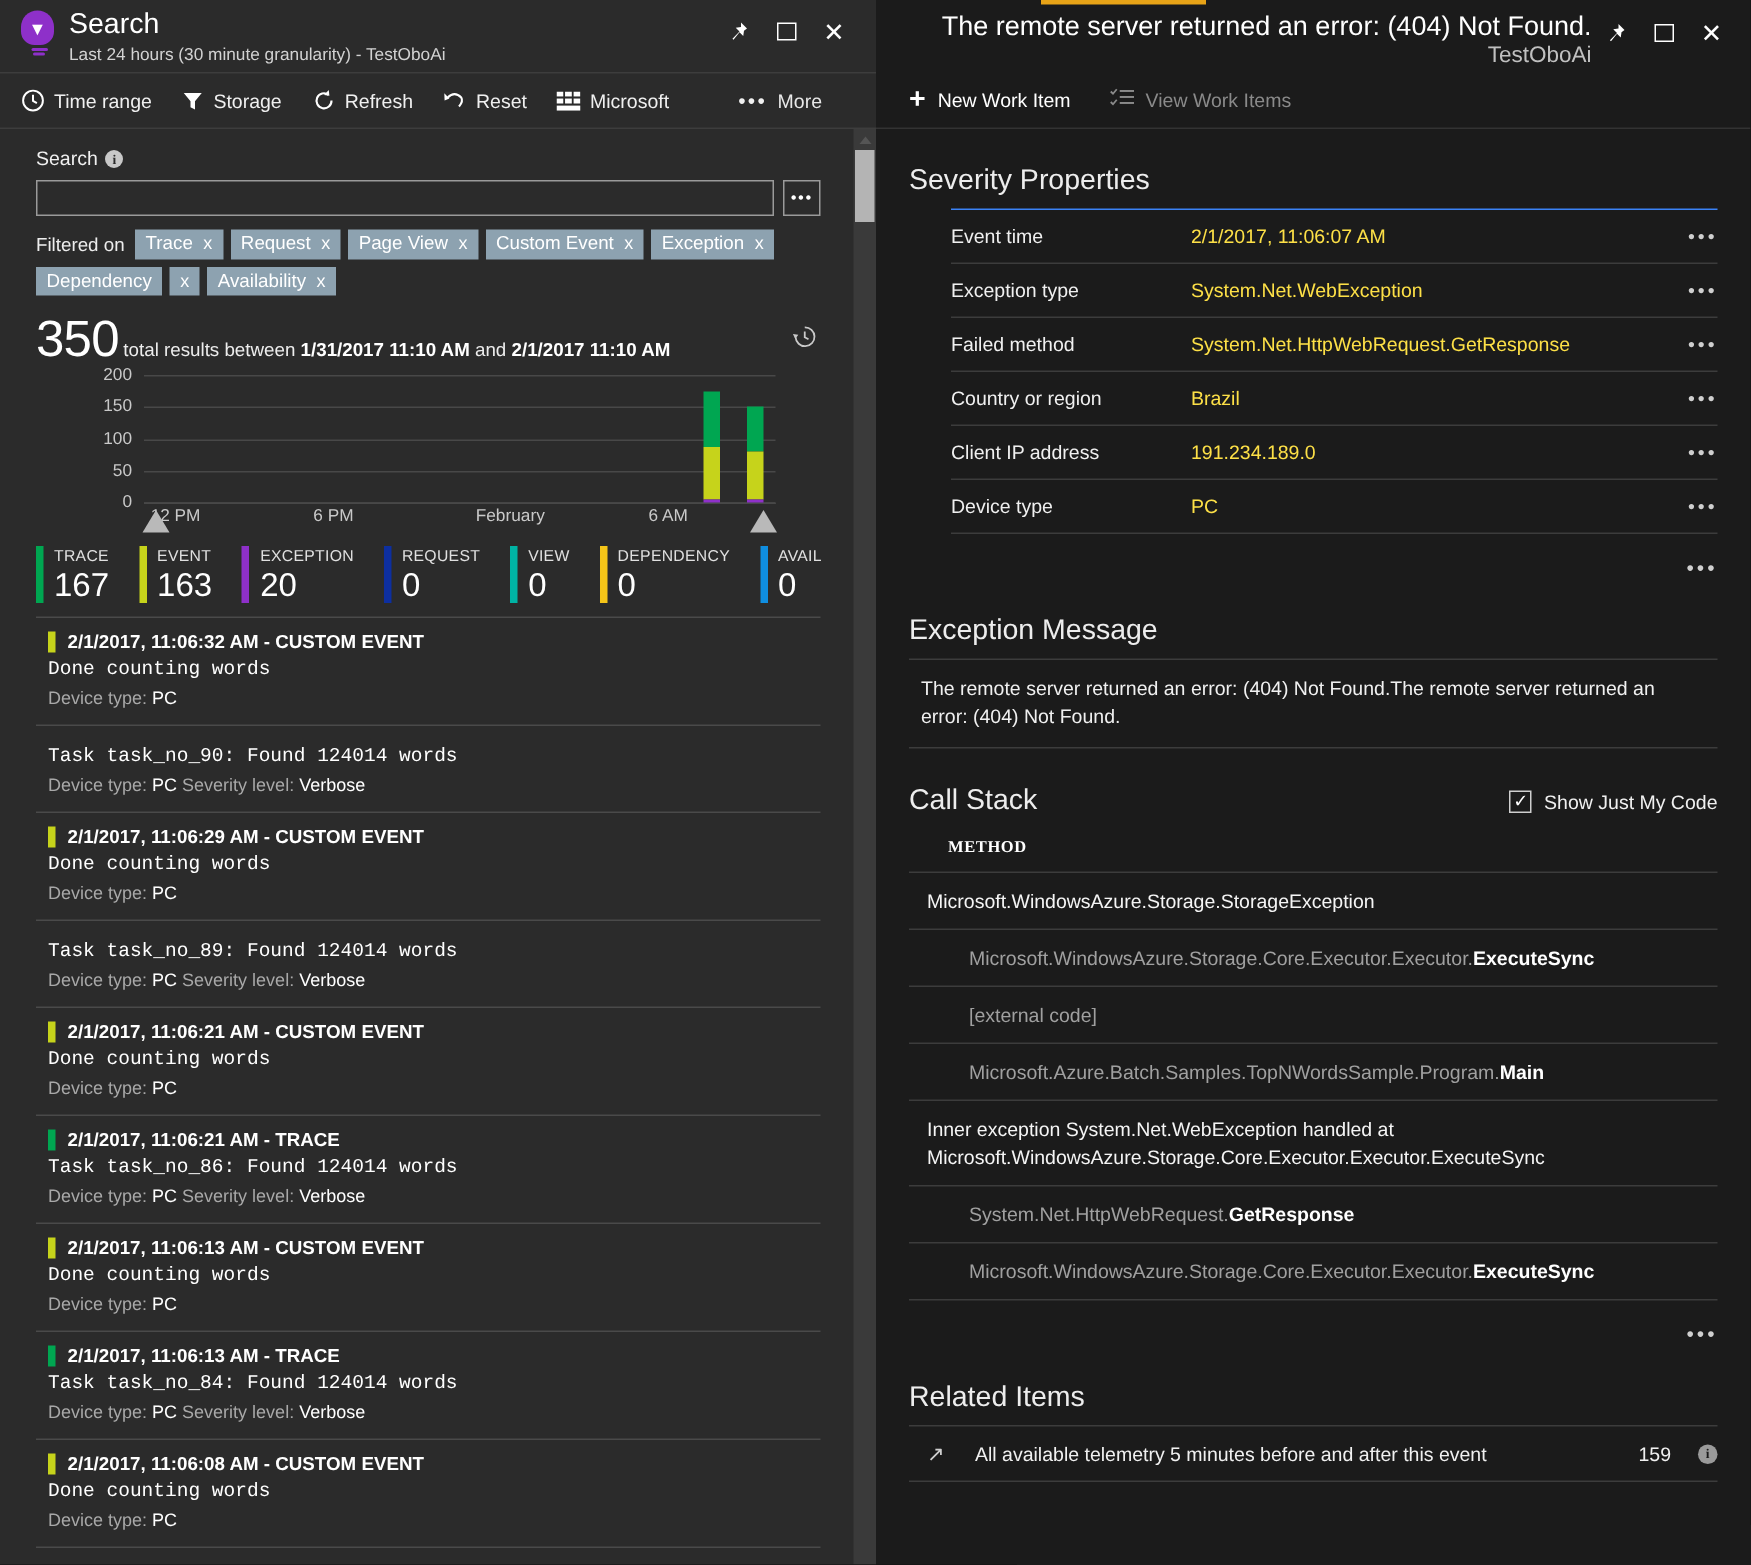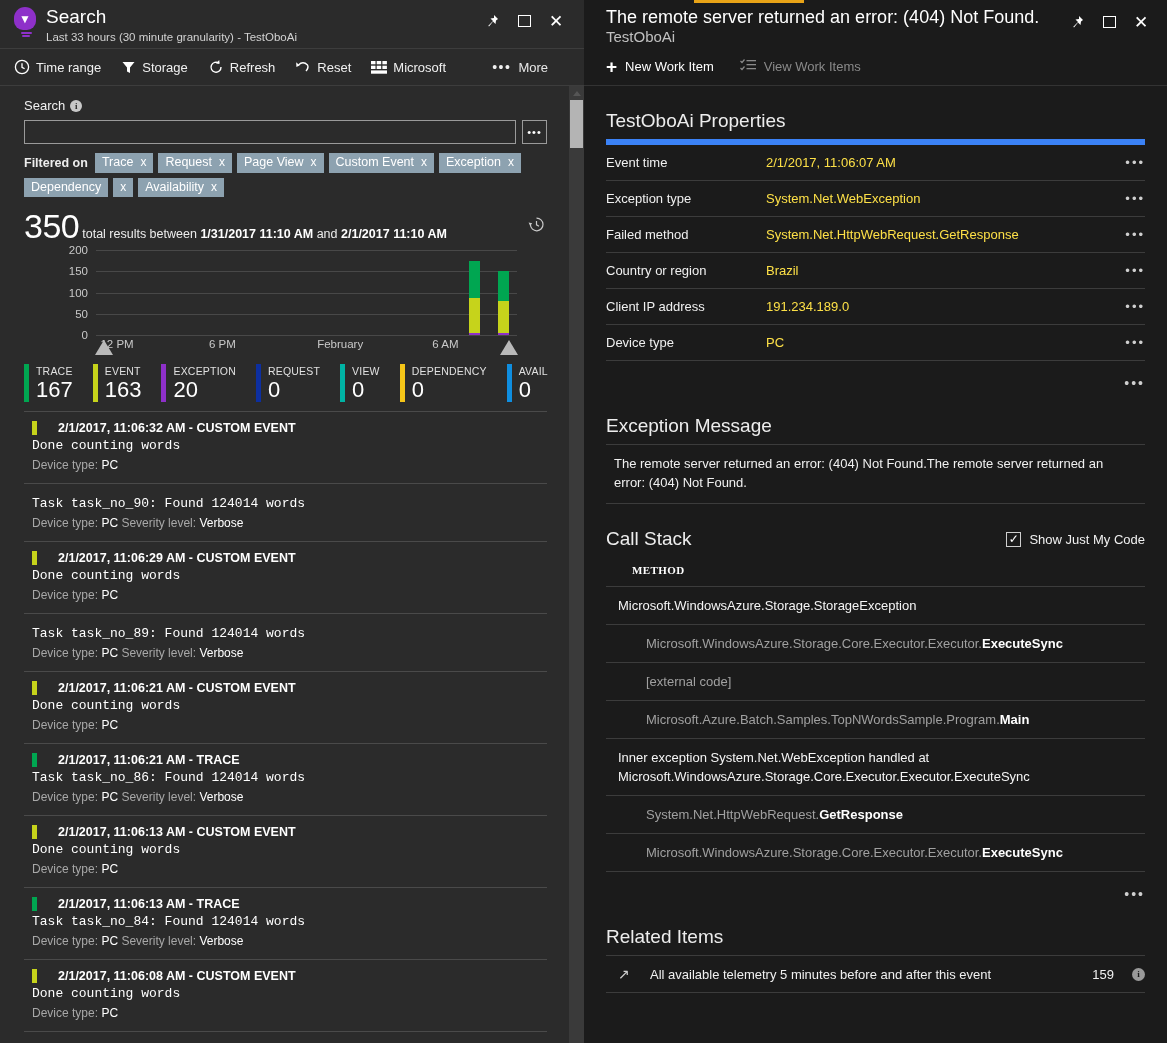--- a/index.html
+++ b/index.html
@@ -117,21 +117,21 @@
     width: 25px; height: 24px; border: 1px solid #9a9a9a;
     background: #2b2b2b; color: #fff; display: flex;
     align-items: center; justify-content: center; cursor: pointer;
     font-size: 11px; letter-spacing: 1px;
   }
 
   .filtered-row {
     display: flex; flex-wrap: wrap; align-items: center;
     gap: 5px 5px; margin-top: 9px; line-height: 1;
   }
-  .filtered-label { font-size: 12.5px; color: #ededed; margin-right: 2px; font-weight: bold; }
+  .filtered-label { font-size: 12.5px; color: #ededed; margin-right: 2px; }
   .chip {
     background: #8da2b0; color: #ffffff; font-size: 12.5px;
     padding: 3px 7px 4px 7px; display: inline-flex; align-items: baseline;
     gap: 7px; cursor: pointer; white-space: nowrap;
   }
   .chip-x { font-size: 12px; color: #ffffff; }
 
   .results-summary {
     display: flex; align-items: baseline; margin-top: 11px; position: relative;
   }
@@ -176,21 +176,21 @@
   .metric-bar { width: 5px; border-radius: 0; flex: 0 0 5px; }
   .metric-label { font-size: 10.5px; color: #e0e0e0; letter-spacing: 0.2px; line-height: 14px; font-weight: 400; }
   .metric-value { font-size: 22px; color: #ffffff; font-weight: 300; line-height: 24px; }
 
   
   .results-list { margin-top: 0; }
   .result-item {
     padding: 9px 8px 9px 8px; border-bottom: 1px solid #4a4a4a;
     cursor: pointer; position: relative;
   }
-  .result-head { display: flex; align-items: center; gap: 21px; text-align: center; }
+  .result-head { display: flex; align-items: center; gap: 8px; text-align: center; }
   .type-bar { width: 5px; height: 14px; flex: 0 0 5px; }
   .result-title { font-size: 12.5px; font-weight: bold; color: #ffffff; }
   .result-msg {
     font-family: "Liberation Mono", monospace; font-size: 13px;
     color: #ffffff; margin-top: 2px; padding-left: 0px; line-height: 17px;
   }
   .result-meta { font-size: 12px; color: #a8a8a8; margin-top: 3px; line-height: 17px; }
   .result-meta b { color: #ffffff; font-weight: normal; }
 
   
@@ -199,40 +199,40 @@
     display: flex; flex-direction: column; position: relative;
   }
   .accent-bar {
     position: absolute; top: 0; left: 110px; width: 110px; height: 3px;
     background: #e8a317;
   }
   .r-titlebar {
     flex: 0 0 48px; display: flex; align-items: flex-start;
     padding: 5px 10px 0 22px;
   }
-  .r-title-block { flex: 1; }
+  .r-title-block { flex: 1; text-align: right; }
   .r-title { font-size: 18px; color: #ffffff; font-weight: 400; line-height: 24px; }
   .r-subtitle { font-size: 15px; color: #c0c0c0; line-height: 14px; margin-top: 1px; }
   .r-toolbar {
     flex: 0 0 38px; display: flex; align-items: center; gap: 0;
     padding: 0 22px; border-bottom: 1px solid #333;
   }
   .r-tb-item {
     display: flex; align-items: center; gap: 8px; font-size: 13px;
     color: #ffffff; cursor: pointer; margin-right: 26px;
   }
   .r-tb-item.disabled { color: #8a8a8a; cursor: default; }
   .plus-icon { font-size: 19px; line-height: 1; font-weight: bold; }
 
   .r-content { flex: 1; overflow: hidden; padding: 0 22px; }
   .section-title {
     font-size: 19px; color: #ededed; font-weight: 300;
     margin-top: 24px; margin-bottom: 7px;
   }
-  .prop-table { border-top: 6px solid #3b82f6; }
+  .prop-table { border-top: 1px solid #3b82f6; margin-left: 28px; }
   .prop-row {
     display: flex; align-items: center; height: 36px;
     border-bottom: 1px solid #3c3c3c;
   }
   .prop-key { width: 160px; font-size: 13px; color: #f0f0f0; }
   .prop-val { flex: 1; font-size: 13px; color: #fde047; }
   .row-dots { color: #cfcfcf; font-size: 13px; letter-spacing: 2px; cursor: pointer; padding-left: 8px; }
   .section-dots {
     text-align: right; color: #cfcfcf; font-size: 14px;
     letter-spacing: 2px; margin-top: 14px; cursor: pointer;
@@ -288,21 +288,21 @@
     <div class="blade-titlebar">
       <div class="blade-logo">
         <div class="bulb">
             <span class="bulb-glyph">▼</span>
           </div>
         <div class="bulb-base"></div>
         <div class="bulb-base2"></div>
       </div>
       <div class="title-block">
         <div class="blade-title">Search</div>
-        <div class="blade-subtitle">Last 33 hours (30 minute granularity) - TestOboAi</div>
+        <div class="blade-subtitle">Last 24 hours (30 minute granularity) - TestOboAi</div>
       </div>
       <div class="win-controls">
         <div class="win-btn">
           <svg width="14" height="14" viewBox="0 0 14 14">
               <path d="M9 1 L13 5 L11 6.5 L10.5 10 L8 7.5 L4 12.5 L3.3 11.8 L8 7 L5.5 4.5 L9 4 Z" fill="#fff"></path>
             </svg>
         </div>
         <div class="win-btn">
             <div class="max-box"></div>
           </div>
@@ -635,21 +635,21 @@
               <rect x="6.5" y="6" width="9.5" height="1.3" fill="#8a8a8a"></rect>
               <rect x="6.5" y="10" width="9.5" height="1.3" fill="#8a8a8a"></rect>
             </svg>
         </span>
         <span>View Work Items</span>
       </div>
     </div>
 
     <div class="r-content">
 
-      <div class="section-title">TestOboAi Properties</div>
+      <div class="section-title">Severity Properties</div>
       <div class="prop-table" id="prop-table">
           <div class="prop-row">
             <div class="prop-key">Event time</div>
             <div class="prop-val">2/1/2017, 11:06:07 AM</div>
             <div class="row-dots">•••</div>
           </div>
           <div class="prop-row">
             <div class="prop-key">Exception type</div>
             <div class="prop-val">System.Net.WebException</div>
             <div class="row-dots">•••</div>

